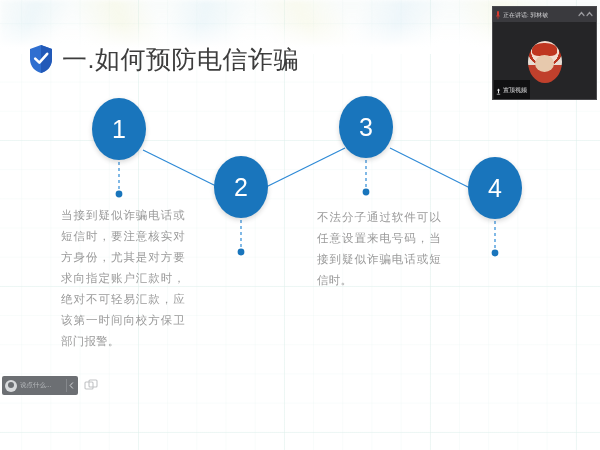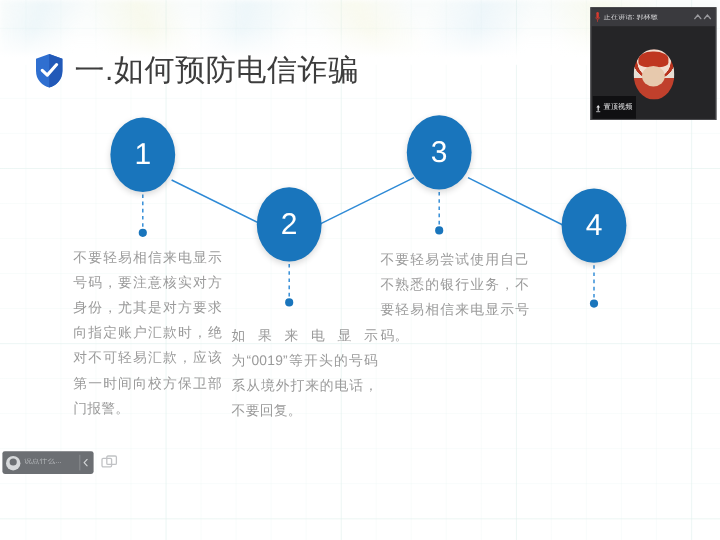--- a/index.html
+++ b/index.html
@@ -317,23 +317,22 @@
   <div class="node node-2">
     <span>2</span>
   </div>
   <div class="node node-3">
     <span>3</span>
   </div>
   <div class="node node-4">
     <span>4</span>
   </div>
 
-  <div class="para para-1">不要轻易相信来电显示号码，要注意核实对方身份，尤其是对方要求向指定账户汇款时，绝对不可轻易汇款，应该第一时间向校方保卫部门报警。</div>
-  <div class="para para-2">如果来电显示为“0019”等开头的号码系从境外打来的电话，不要回复。</div>
-  <div class="para para-3">不要轻易尝试使用自己不熟悉的银行业务，不要轻易相信来电显示号码。</div>
+  <div class="para para-1">当接到疑似诈骗电话或短信时，要注意核实对方身份，尤其是对方要求向指定账户汇款时，绝对不可轻易汇款，应该第一时间向校方保卫部门报警。</div>
+  <div class="para para-3">不法分子通过软件可以任意设置来电号码，当接到疑似诈骗电话或短信时。</div>
 
   <div class="video-panel">
     <div class="video-head">
       <span>
         <svg class="mic-red" viewBox="0 0 4 9" xmlns="http://www.w3.org/2000/svg">
           <rect x="1" y="0" width="2" height="5.2" rx="1" fill="#d83a2e"></rect>
           <path d="M0.4 4.4 a1.6 1.6 0 0 0 3.2 0" fill="none" stroke="#d83a2e" stroke-width="0.7"></path>
           <rect x="1.7" y="6.2" width="0.6" height="2" fill="#d83a2e"></rect>
         </svg>
       </span>

